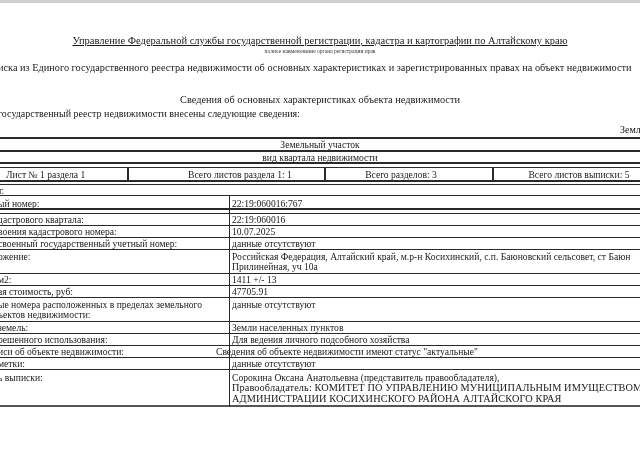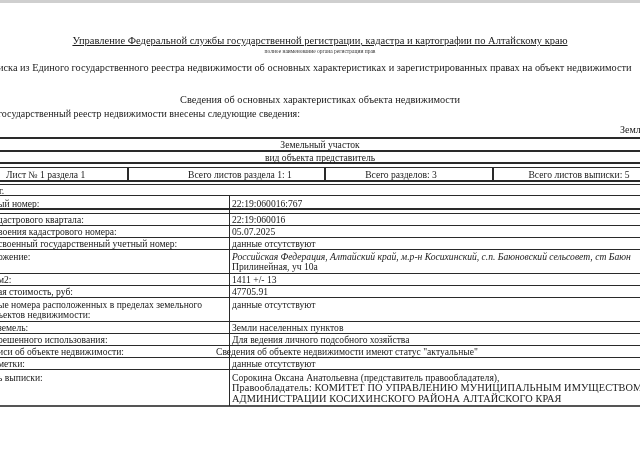--- a/index.html
+++ b/index.html
@@ -61,43 +61,43 @@
   <div class="hline" style="top:321px;height:1px;"></div>
   <div class="hline" style="top:333px;height:1px;"></div>
   <div class="hline" style="top:345px;height:1px;"></div>
   <div class="hline" style="top:357px;height:1px;"></div>
   <div class="hline" style="top:369px;height:1px;"></div>
   <div class="hline" style="top:405px;height:2px;background:#555;"></div>
   <div class="vline" style="left:229px;top:196px;height:210px;"></div>
 </div>
 
 <div class="cell center" style="left:0;width:640px;top:139px;">Земельный участок</div>
-<div class="cell center" style="left:0;width:640px;top:152px;">вид объекта представитель</div>
+<div class="cell center" style="left:0;width:640px;top:152px;">вид квартала недвижимости</div>
 
 <div class="cell" style="left:6px;top:169px;">Лист № 1 раздела 1</div>
 <div class="cell center" style="left:129px;width:222px;top:169px;">Всего листов раздела 1: 1</div>
 <div class="cell center" style="left:326px;width:150px;top:169px;">Всего разделов: 3</div>
 <div class="cell center" style="left:494px;width:170px;top:169px;">Всего листов выписки: 5</div>
 
 <div class="cell" style="left:-1px;top:185px;">г.</div>
 
 <div class="cell" style="left:-2px;top:198px;">ый номер:</div>
 <div class="cell" style="left:232px;top:198px;">22:19:060016:767</div>
 
 <div class="cell" style="left:-2px;top:214px;">дастрового квартала:</div>
 <div class="cell" style="left:232px;top:214px;">22:19:060016</div>
 
 <div class="cell" style="left:-2px;top:226px;">воения кадастрового номера:</div>
-<div class="cell" style="left:232px;top:226px;">05.07.2025</div>
+<div class="cell" style="left:232px;top:226px;">10.07.2025</div>
 
 <div class="cell" style="left:-2px;top:238px;">своенный государственный учетный номер:</div>
 <div class="cell" style="left:232px;top:238px;">данные отсутствуют</div>
 
 <div class="cell" style="left:-2px;top:251px;">ожение:</div>
-<div class="cell" style="left:232px;top:251px;font-style:italic;">Российская Федерация, Алтайский край, м.р-н Косихинский, с.п. Баюновский сельсовет, ст Баюн</div>
+<div class="cell" style="left:232px;top:251px;">Российская Федерация, Алтайский край, м.р-н Косихинский, с.п. Баюновский сельсовет, ст Баюн</div>
 <div class="cell" style="left:232px;top:261px;">Прилинейная, уч 10а</div>
 
 <div class="cell" style="left:-2px;top:274px;">м2:</div>
 <div class="cell" style="left:232px;top:274px;">1411 +/- 13</div>
 
 <div class="cell" style="left:-2px;top:286px;">ая стоимость, руб:</div>
 <div class="cell" style="left:232px;top:286px;">47705.91</div>
 
 <div class="cell" style="left:-2px;top:299px;">ые номера расположенных в пределах земельного</div>
 <div class="cell" style="left:-2px;top:309px;">ъектов недвижимости:</div>

